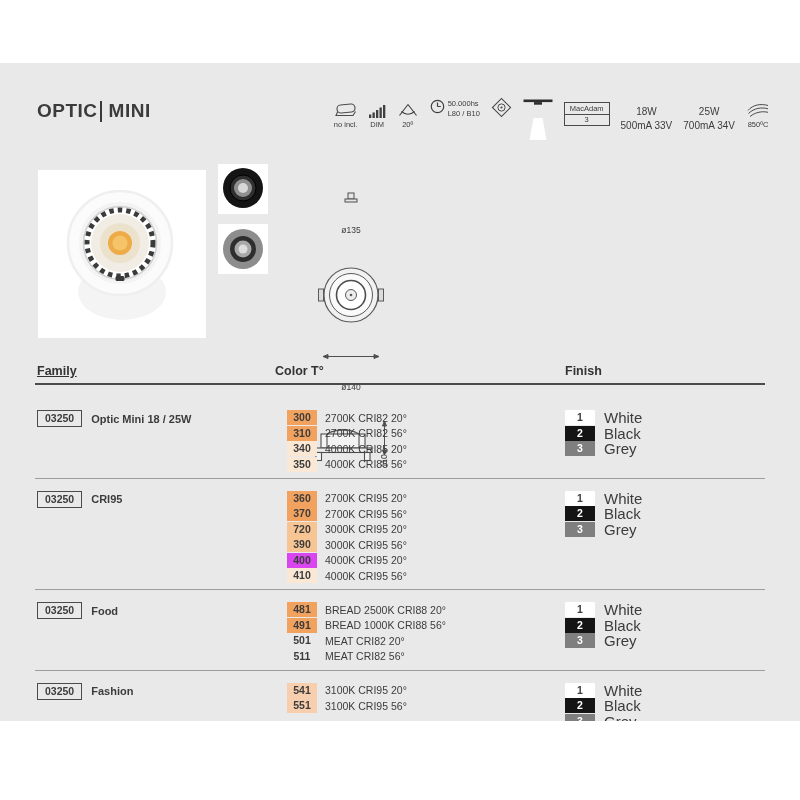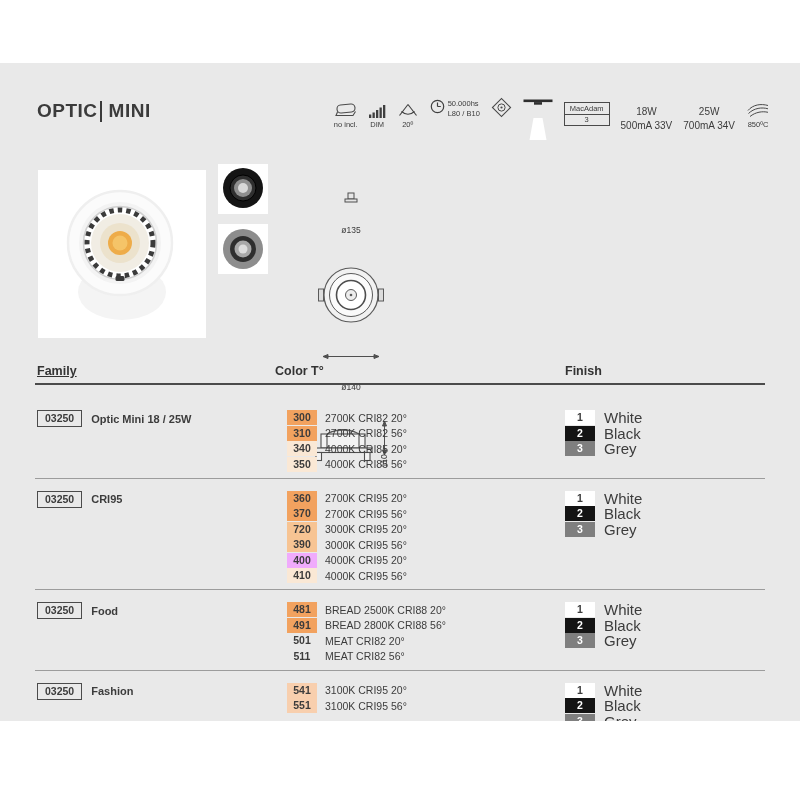--- a/index.html
+++ b/index.html
@@ -338,21 +338,21 @@
     <span class="badge" style="background: rgb(247, 196, 147);">720</span>
     <span class="cdesc">3000K CRI95 20°</span>
   </div>
 
   <div class="crow">
     <span class="badge" style="background: rgb(247, 196, 147);">390</span>
     <span class="cdesc">3000K CRI95 56°</span>
   </div>
 
   <div class="crow">
-    <span class="badge" style="background: #f0abfc;">400</span>
+    <span class="badge" style="background: #d946ef;">400</span>
     <span class="cdesc">4000K CRI95 20°</span>
   </div>
 
   <div class="crow">
     <span class="badge" style="background: rgb(250, 232, 213);">410</span>
     <span class="cdesc">4000K CRI95 56°</span>
   </div>
 </div>
     <div class="rows">
   <div class="frow">
@@ -378,21 +378,21 @@
       <span class="fam-name">Food</span>
     </div>
     <div class="rows">
   <div class="crow">
     <span class="badge" style="background: rgb(242, 162, 95);">481</span>
     <span class="cdesc">BREAD 2500K CRI88 20°</span>
   </div>
 
   <div class="crow">
     <span class="badge" style="background: rgb(242, 162, 95);">491</span>
-    <span class="cdesc">BREAD 2800K CRI88 56°</span>
+    <span class="cdesc">BREAD 1000K CRI88 56°</span>
   </div>
 
   <div class="crow">
     <span class="badge" style="background: transparent;">501</span>
     <span class="cdesc">MEAT CRI82 20°</span>
   </div>
 
   <div class="crow">
     <span class="badge" style="background: transparent;">511</span>
     <span class="cdesc">MEAT CRI82 56°</span>

